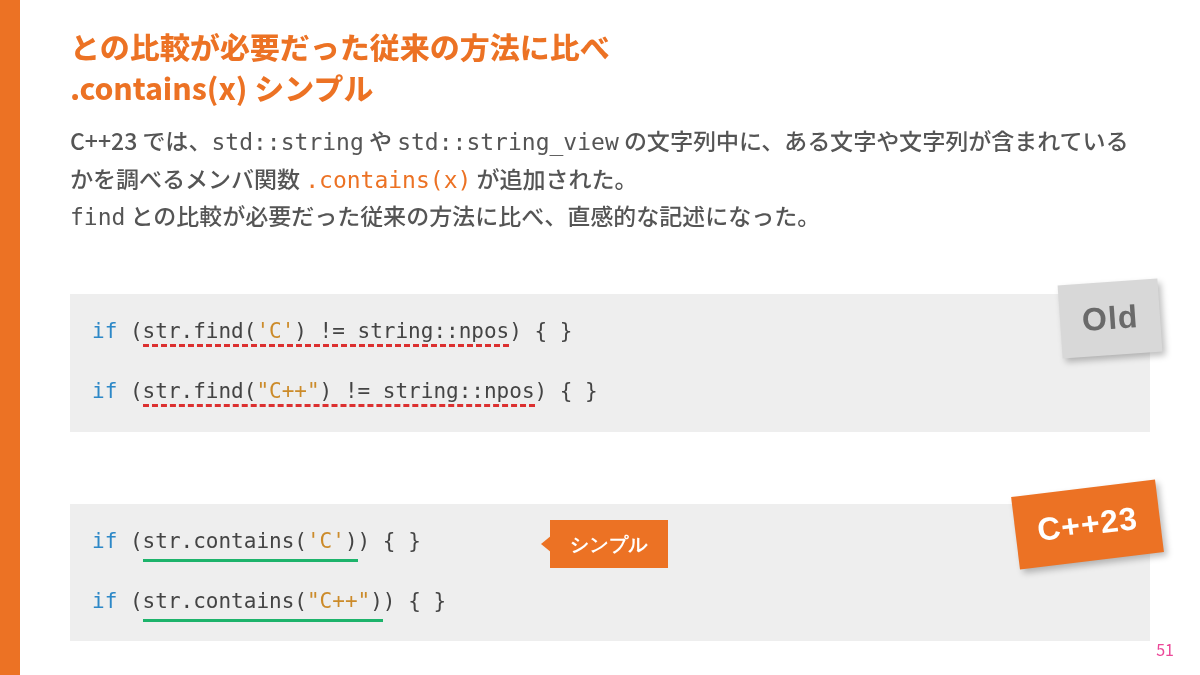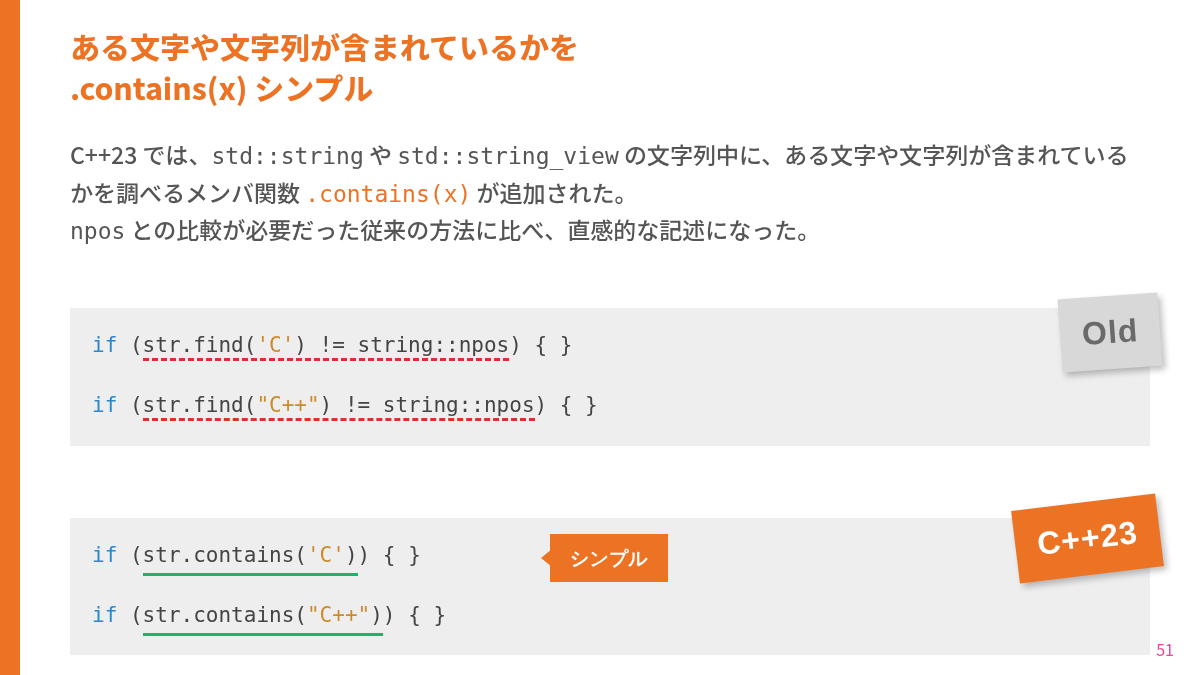--- a/index.html
+++ b/index.html
@@ -23,21 +23,21 @@
     left: 70px; top: 26px;
     width: 1080px;
   }
   .title {
     color: #ec7224;
     font-weight: 800;
     font-size: 30px;
     line-height: 1.35;
   }
   .body {
-    margin-top: 30px;
+    margin-top: 16px;
     font-size: 23px;
     line-height: 1.55;
     font-weight: 500;
     color: #555;
   }
   .body .mono { font-family: "Menlo","Consolas",monospace; }
   .body .accent { color: #ec7224; font-family: "Menlo","Consolas",monospace; }
   .code-block {
     position: relative;
     background: #eeeeee;
@@ -99,30 +99,30 @@
   }
 </style>
 </head>
 <body>
 
 <div class="stripe"></div>
 
 <div class="content">
 
   <div class="title">
-    <div>ある文字や文字列が含まれているかを</div>
+    <div>との比較が必要だった従来の方法に比べ</div>
     <div>.contains(x) シンプル</div>
   </div>
 
   <div class="body">
     <div>
       <span>C++23 では、</span><span class="mono">std::string</span><span> や </span><span class="mono">std::string_view</span><span> の文字列中に、ある文字や文字列が含まれているかを調べるメンバ関数 </span><span class="accent">.contains(x)</span><span> が追加された。</span>
     </div>
     <div>
-      <span class="mono">npos</span><span> との比較が必要だった従来の方法に比べ、直感的な記述になった。</span>
+      <span class="mono">find</span><span> との比較が必要だった従来の方法に比べ、直感的な記述になった。</span>
     </div>
   </div>
 
   <div style="height:22px"></div>
 
   <div class="code-block">
     <div class="code-line"><span class="kw">if</span><span> (</span><span class="ul-red"><span>str.find(</span><span class="str">'C'</span><span>) != string::npos</span></span><span>) { }</span></div>
     <div class="blank-line"></div>
     <div class="code-line"><span class="kw">if</span><span> (</span><span class="ul-red"><span>str.find(</span><span class="str">"C++"</span><span>) != string::npos</span></span><span>) { }</span></div>
 

